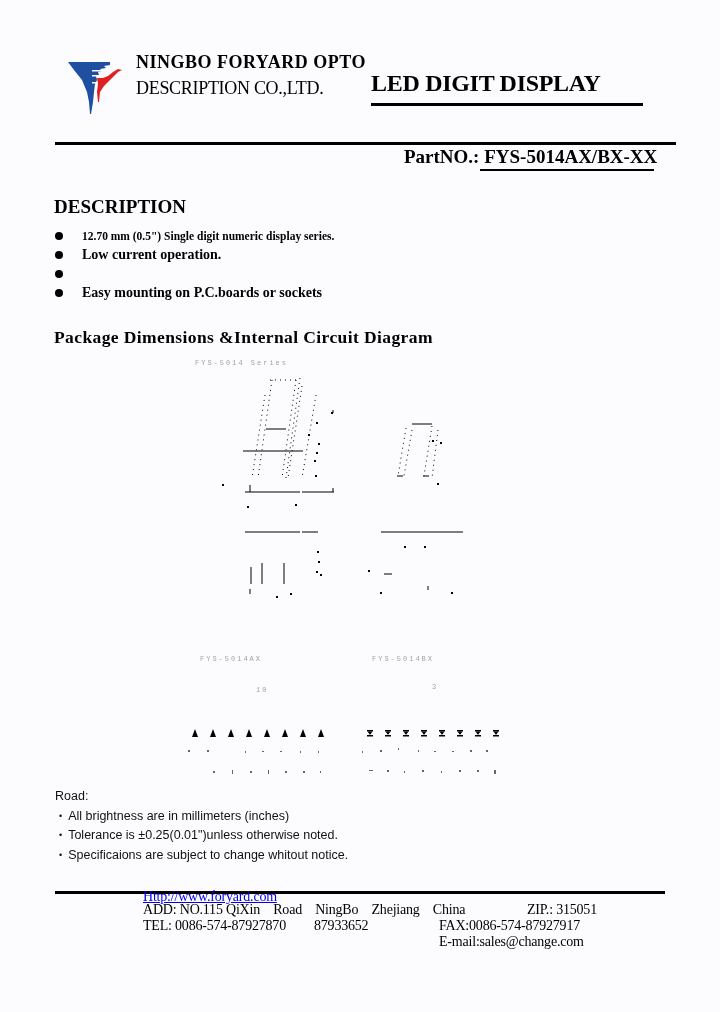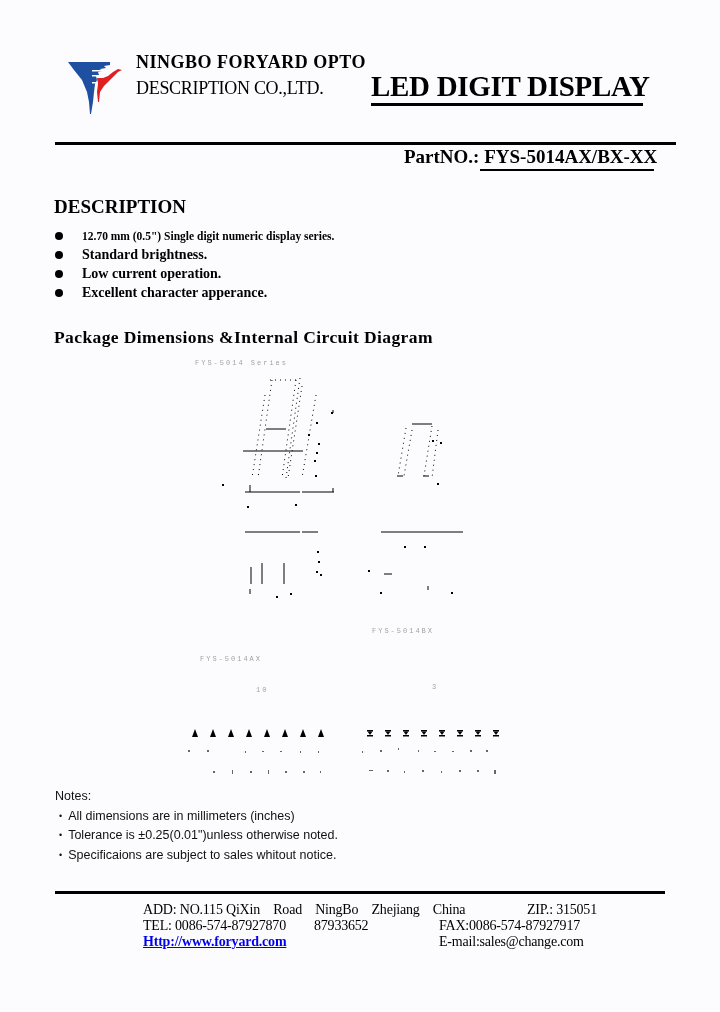--- a/index.html
+++ b/index.html
@@ -5,21 +5,21 @@
     html, body { margin: 0; padding: 0; }
     body {
       width: 720px; height: 1012px; position: relative; overflow: hidden;
       background: #fcfcfe; color: #000;
       font-family: "Liberation Serif", serif;
     }
     .abs { position: absolute; }
     .logo { left: 66px; top: 58px; width: 64px; height: 56px; }
     .company1 { left: 136px; top: 52px; font-size: 18px; font-weight: bold; letter-spacing: 0.5px; white-space: nowrap; }
     .company2 { left: 136px; top: 78px; font-size: 18px; letter-spacing: -0.3px; white-space: nowrap; }
-    .doc-title { left: 371px; top: 70px; font-size: 29px; font-weight: bold; white-space: nowrap; letter-spacing: -0.3px; }
+    .doc-title { left: 371px; top: 70px; font-size: 24px; font-weight: bold; white-space: nowrap; letter-spacing: -0.3px; }
     .title-ul { left: 371px; top: 103px; width: 272px; height: 3px; background: #000; }
     .rule-top { left: 55px; top: 142px; width: 621px; height: 3px; background: #000; }
     .partno { left: 388px; top: 146px; font-size: 19px; font-weight: bold; white-space: nowrap; margin-left: 16px; }
     .partno-ul { left: 480px; top: 169px; width: 174px; height: 2px; background: #000; }
     .h-desc { left: 54px; top: 196px; font-size: 19px; font-weight: bold; white-space: nowrap; }
     .bullets { left: 54px; top: 226px; margin: 0; padding: 0; list-style: none; }
     .bullets li { height: 19px; display: flex; align-items: center; font-weight: bold; white-space: nowrap; }
     .bullets li .dot { width: 8px; height: 8px; border-radius: 50%; background: #000; margin-right: 19px; margin-left: 1px; }
     .bullets li.first { font-size: 11.5px; }
     .bullets li .txt { font-size: 14px; }
@@ -60,37 +60,36 @@
 <div class="abs partno-ul"></div>
 
 <div class="abs h-desc">DESCRIPTION</div>
 <ul class="abs bullets">
   <li class="first">
     <span class="dot"></span>
     <span class="txt">12.70 mm (0.5") Single digit numeric display series.</span>
   </li>
   <li>
     <span class="dot"></span>
-    <span class="txt">Standard brightness.</span>
+    <span class="txt">Low current operation.</span>
   </li>
   <li>
     <span class="dot"></span>
-    <span class="txt">Low current operation.</span>
   </li>
   <li>
     <span class="dot"></span>
-    <span class="txt">Excellent character apperance.</span>
+    <span class="txt">Easy mounting on P.C.boards or sockets</span>
   </li>
 </ul>
 
 <div class="abs h-pkg">Package Dimensions &amp;Internal Circuit Diagram</div>
 
 <div class="abs faint" style="left:195px; top:359px;">FYS-5014 Series</div>
 <div class="abs faint" style="left:200px; top:655px;">FYS-5014AX</div>
-<div class="abs faint" style="left:372px; top:627px;">FYS-5014BX</div>
+<div class="abs faint" style="left:372px; top:655px;">FYS-5014BX</div>
 <div class="abs faint" style="left:256px; top:686px;">10</div>
 <div class="abs faint" style="left:432px; top:683px;">3</div>
 
 <svg class="abs diag" viewBox="0 0 720 800">
   <g stroke="#000" stroke-width="1" fill="none">
 
     <g stroke-dasharray="1 4">
       <line x1="272" y1="380" x2="258" y2="478"></line>
       <line x1="300" y1="378" x2="286" y2="478"></line>
       <line x1="296" y1="380" x2="282" y2="478"></line>
@@ -237,29 +236,29 @@
     <rect x="404" y="771" width="1" height="2"></rect>
       <rect x="422" y="770" width="2" height="2"></rect>
     <rect x="441" y="771" width="1" height="2"></rect>
       <rect x="459" y="770" width="2" height="2"></rect>
     <rect x="477" y="770" width="2" height="2"></rect>
       <rect x="494" y="770" width="2" height="4"></rect>
   </g>
 </svg>
 
 <div class="abs notes">
-  <div class="nl">Notes:</div>
-  <div class="nl ni">All dimensions are in millimeters (inches)</div>
+  <div class="nl">Road:</div>
+  <div class="nl ni">All brightness are in millimeters (inches)</div>
   <div class="nl ni">Tolerance is  ±0.25(0.01")unless otherwise noted.</div>
-  <div class="nl ni">Specificaions are subject to sales whitout notice.</div>
+  <div class="nl ni">Specificaions are subject to change whitout notice.</div>
 </div>
 
 <div class="abs rule-foot"></div>
 
 <div class="abs foot" style="left:143px; top:902px;">ADD: NO.115 QiXin&nbsp;&nbsp;&nbsp; Road&nbsp;&nbsp;&nbsp; NingBo&nbsp;&nbsp;&nbsp; Zhejiang&nbsp;&nbsp;&nbsp; China</div>
 <div class="abs foot" style="left:527px; top:902px;">ZIP.: 315051</div>
 <div class="abs foot" style="left:143px; top:918px;">TEL: 0086-574-87927870</div>
 <div class="abs foot" style="left:314px; top:918px;">87933652</div>
 <div class="abs foot" style="left:439px; top:918px;">FAX:0086-574-87927917</div>
-<div class="abs foot" style="left:143px; top:934px;font-weight:bold;">
+<div class="abs foot" style="left:143px; top:889px;">
   <a>Http://www.foryard.com</a>
 </div>
 <div class="abs foot" style="left:439px; top:934px;">E-mail:sales@change.com</div>
 
 </body></html>

